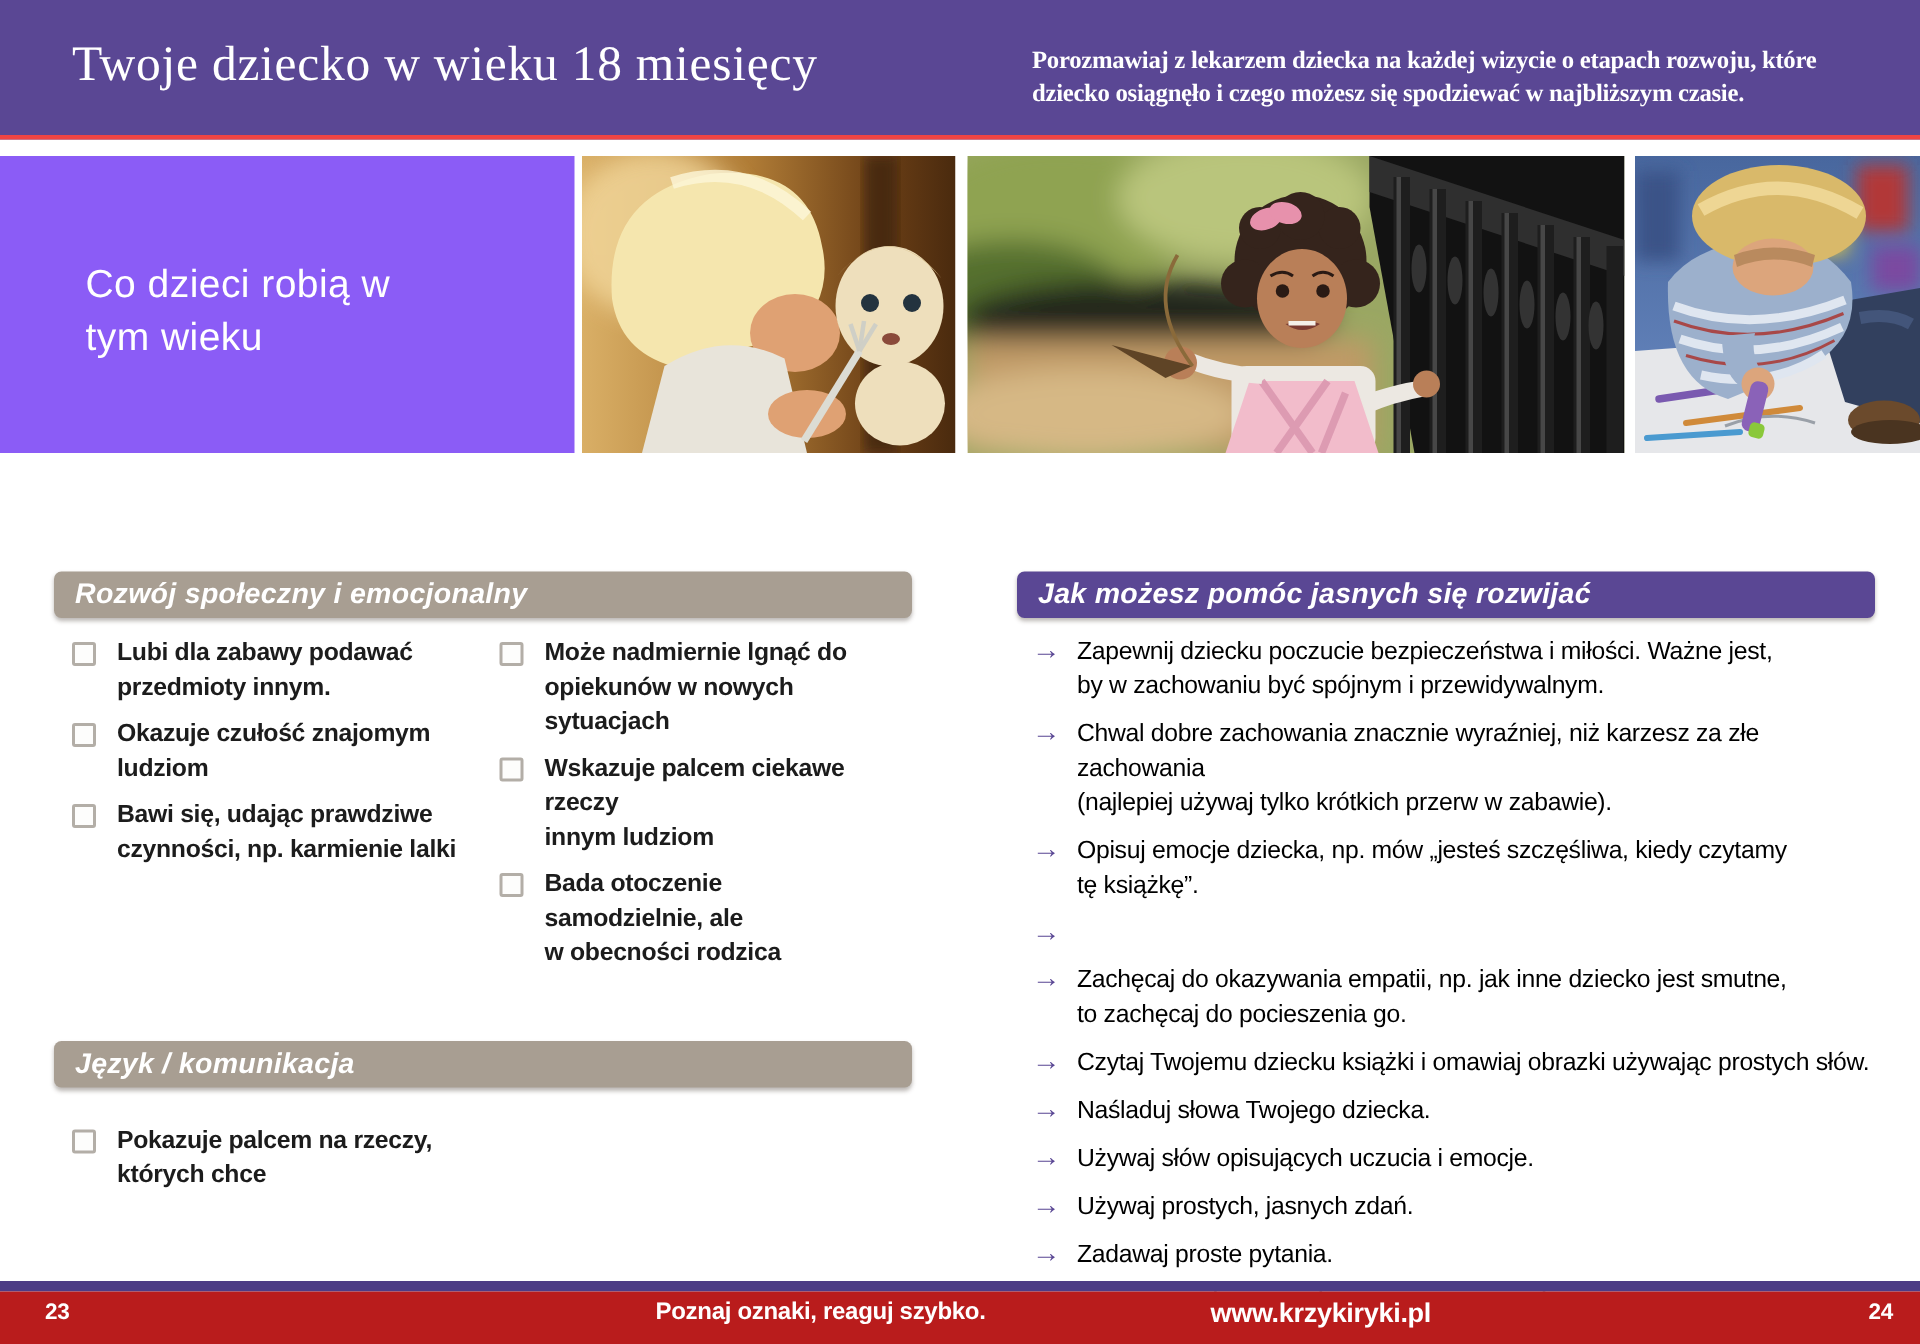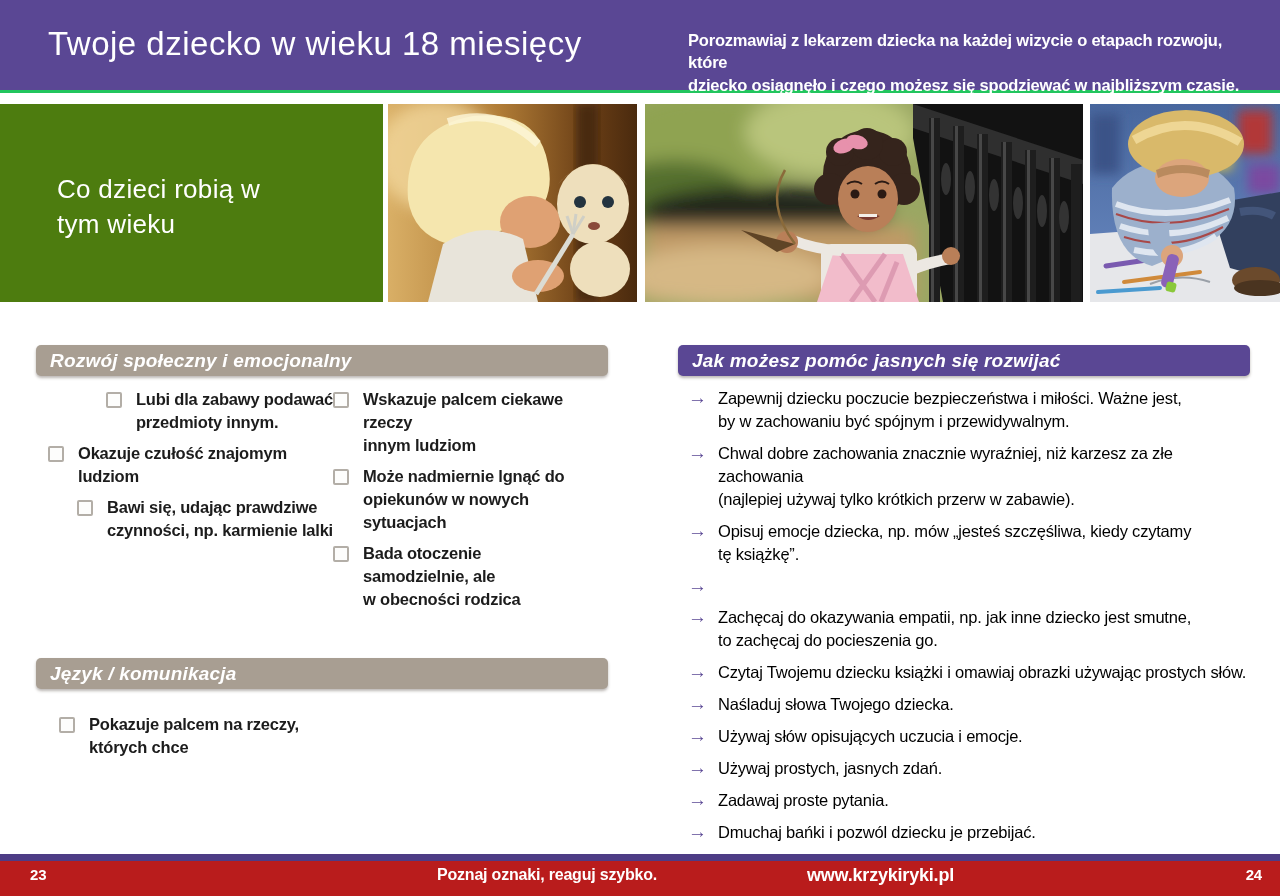--- a/index.html
+++ b/index.html
@@ -2,50 +2,50 @@
 <html><head>
 <meta charset="utf-8">
 <style>
   html,body{margin:0;padding:0;}
   body{
     width:1280px;height:896px;position:relative;overflow:hidden;
     background:#ffffff;font-family:"Liberation Sans",sans-serif;
   }
   
   .top-bar{position:absolute;top:0;left:0;width:1280px;height:90px;
-    background:#5a4794;border-bottom:3px solid #22c55e;}
+    background:#5a4794;border-bottom:3px solid #ef4444;font-family:Liberation Serif, serif;}
   .page-title{position:absolute;left:48px;top:25px;font-size:33px;color:#fff;
     font-weight:normal;letter-spacing:0.5px;}
   .header-note{position:absolute;left:688px;top:29px;width:560px;color:#fff;
     font-weight:bold;font-size:16.5px;line-height:1.35;white-space:pre-line;
     letter-spacing:-0.2px;}
   
   .hero{position:absolute;top:104px;left:0;width:1280px;height:198px;display:flex;}
-  .teal-box{width:383px;height:198px;background:#4d7c0f;margin-right:5px;position:relative;flex:none;}
+  .teal-box{width:383px;height:198px;background:#8b5cf6;margin-right:5px;position:relative;flex:none;}
   .teal-heading{position:absolute;left:57px;top:68px;font-size:26px;color:#fff;
     line-height:1.35;white-space:pre-line;letter-spacing:0.3px;}
   .photo{height:198px;flex:none;}
   .photo svg{display:block;width:100%;height:100%;}
   .photo1{width:249px;margin-right:8px;}
   .photo2{width:438px;margin-right:7px;}
   .photo3{width:190px;}
   
   .col{position:absolute;top:345px;width:572px;}
   .col-left{left:36px;}
   .col-right{left:678px;}
   .sec-header{height:31px;border-radius:5px;color:#fff;font-style:italic;font-weight:bold;
     font-size:19px;line-height:31px;padding-left:14px;box-sizing:border-box;
-    box-shadow:0 2px 3px rgba(60,50,40,0.35);letter-spacing:0.2px;}
+    box-shadow:0 2px 3px rgba(60,50,40,0.35);letter-spacing:0.2px;margin-top:36px;}
   .sec-taupe{background:#a89e92;}
   .sec-purple{background:#5a4794;}
   .gap-sec{margin-top:39px;}
   .check-cols{display:flex;margin-top:12px;margin-left:12px;}
   .check-col1{width:285px;flex:none;}
   .check-col2{width:251px;flex:none;}
-  .check-item{display:flex;margin-bottom:8px;justify-content:flex-end;}
+  .check-item{display:flex;margin-bottom:8px;}
   .checkbox{width:12px;height:12px;border:2px solid #b3aea7;border-radius:2px;
     margin:4px 14px 0 0;flex:none;background:#fdfdfc;}
   .check-text{font-weight:bold;font-size:16.5px;line-height:23px;color:#1c1c1c;
     white-space:pre-line;letter-spacing:-0.2px;}
   .check-cols-2{margin-top:24px;}
   .help-list{margin-top:11px;margin-left:10px;}
   .help-item{display:flex;margin-bottom:9px;}
   .arrow{color:#5a4794;font-weight:bold;font-size:19px;line-height:22px;width:30px;flex:none;}
   .help-text{font-weight:normal;font-size:16.5px;line-height:23px;color:#000000;
     white-space:pre-line;letter-spacing:-0.2px;}
@@ -265,28 +265,28 @@
         <div class="check-item">
           <span class="checkbox"></span>
           <div class="check-text">Bawi się, udając prawdziwe
 czynności, np. karmienie lalki</div>
         </div>
       </div>
     <div class="check-col2">
 
         <div class="check-item">
           <span class="checkbox"></span>
+          <div class="check-text">Może nadmiernie lgnąć do
+opiekunów w nowych sytuacjach</div>
+        </div>
+
+        <div class="check-item">
+          <span class="checkbox"></span>
           <div class="check-text">Wskazuje palcem ciekawe rzeczy
 innym ludziom</div>
-        </div>
-
-        <div class="check-item">
-          <span class="checkbox"></span>
-          <div class="check-text">Może nadmiernie lgnąć do
-opiekunów w nowych sytuacjach</div>
         </div>
 
         <div class="check-item">
           <span class="checkbox"></span>
           <div class="check-text">Bada otoczenie samodzielnie, ale
 w obecności rodzica</div>
         </div>
       </div>
   </div>
 

